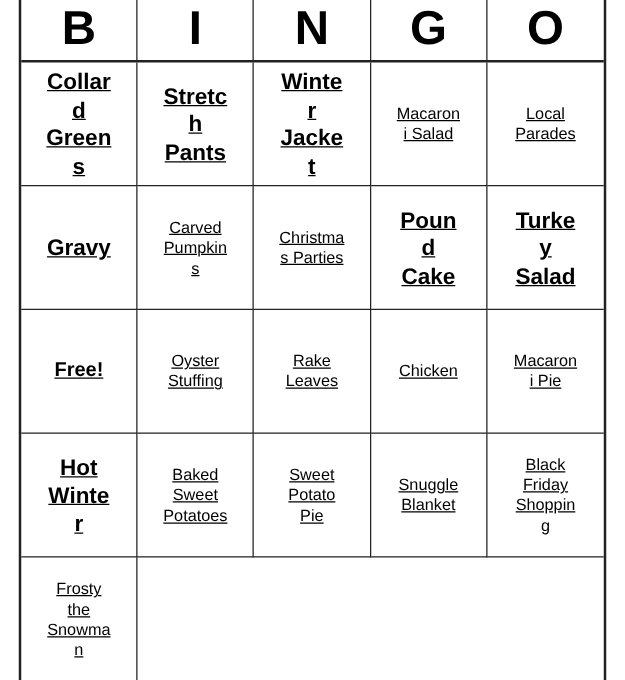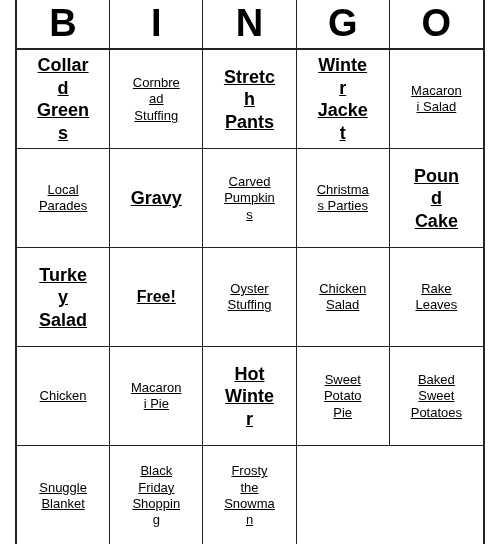--- a/index.html
+++ b/index.html
@@ -77,36 +77,34 @@
 <div class="bingo-card">
   <div class="bingo-header">
   <div class="bingo-header-cell">B</div>
       <div class="bingo-header-cell">I</div>
       <div class="bingo-header-cell">N</div>
       <div class="bingo-header-cell">G</div>
       <div class="bingo-header-cell">O</div>
     </div>
   <div class="bingo-grid">
   <div class="bingo-cell medium-text">Collard Greens</div>
-      <div class="bingo-cell">Cornbread Stuffing</div>
       <div class="bingo-cell medium-text">Stretch Pants</div>
       <div class="bingo-cell medium-text">Winter Jacket</div>
       <div class="bingo-cell">Macaroni Salad</div>
       <div class="bingo-cell">Local Parades</div>
       <div class="bingo-cell large-text">Gravy</div>
       <div class="bingo-cell">Carved Pumpkins</div>
       <div class="bingo-cell">Christmas Parties</div>
       <div class="bingo-cell large-text">Pound Cake</div>
       <div class="bingo-cell large-text">Turkey Salad</div>
       <div class="bingo-cell free">Free!</div>
       <div class="bingo-cell">Oyster Stuffing</div>
-      <div class="bingo-cell">Chicken Salad</div>
       <div class="bingo-cell">Rake Leaves</div>
       <div class="bingo-cell">Chicken</div>
       <div class="bingo-cell">Macaroni Pie</div>
       <div class="bingo-cell large-text">Hot Winter</div>
+      <div class="bingo-cell">Baked Sweet Potatoes</div>
       <div class="bingo-cell">Sweet Potato Pie</div>
-      <div class="bingo-cell">Baked Sweet Potatoes</div>
       <div class="bingo-cell">Snuggle Blanket</div>
       <div class="bingo-cell">Black Friday Shopping</div>
       <div class="bingo-cell">Frosty the Snowman</div>
     </div>
 </div>
 
 </body></html>

